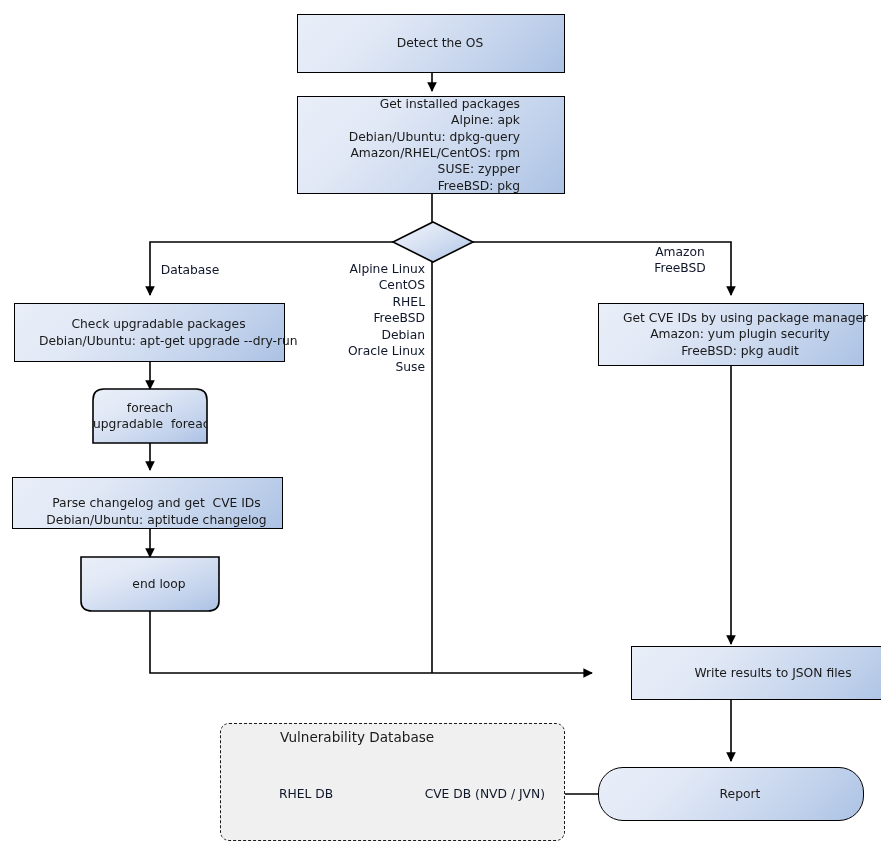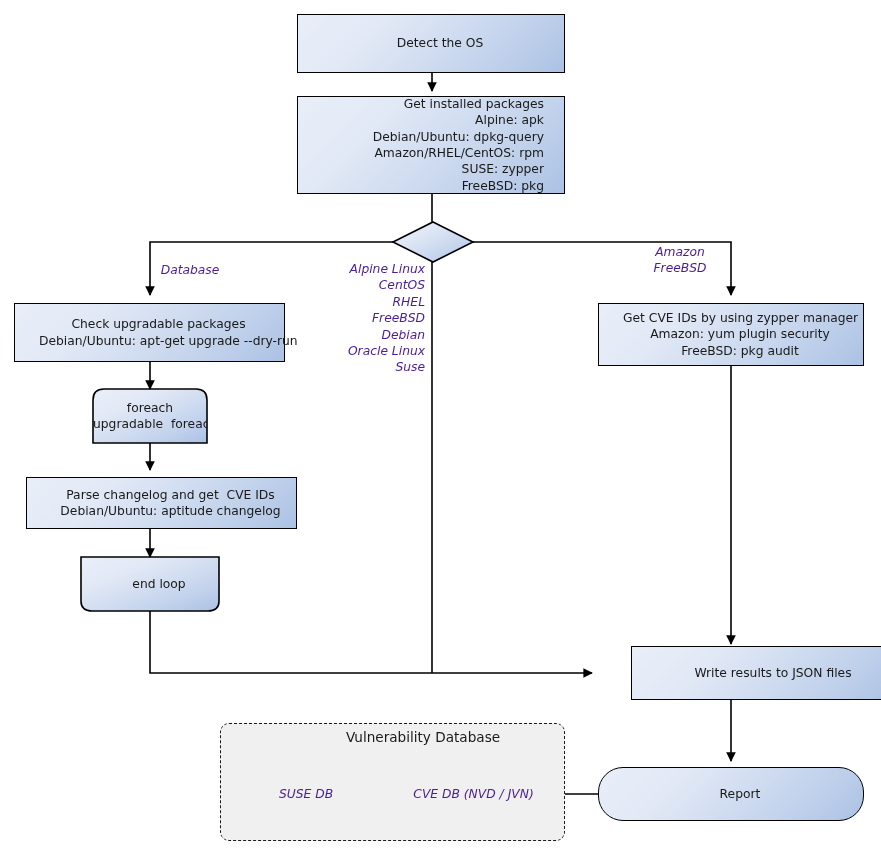--- a/index.html
+++ b/index.html
@@ -33,55 +33,54 @@
     font-size: 12.3px;
     line-height: 16.4px;
     white-space: pre;
   }
   .node .lbl {
     display: block;
     width: 100%;
     padding: 0 6px;
     box-sizing: border-box;
   }
-  .align-right .lbl { text-align: right; padding-right: 20px; margin-left: 14px; }
+  .align-right .lbl { text-align: right; padding-right: 44px; margin-left: 14px; }
   .align-center .lbl { text-align: center; padding-left: 24px; }
 
   
   .loop-start {
     clip-path: polygon(12px 0, calc(100% - 12px) 0, 100% 11px, 100% 100%, 0 100%, 0 11px);
     border: none;
     background: none;
   }
   .loop-end {
     border: none;
     background: none;
   }
   .plain-text {
     position: absolute;
     font-size: 12.3px;
     line-height: 16.4px;
-    color: #4c1d95;
+    color: #0f172a;
     white-space: pre;
     text-align: right;
-    font-style: italic;
   }
   .group-box {
     position: absolute;
     box-sizing: border-box;
     border: 1.9px dashed #1a1a1a;
     border-radius: 9px;
     background: #f0f0f0;
   }
   .group-title {
     position: absolute;
     font-size: 13.6px;
     color: #1a1a1a;
     white-space: pre;
-    text-align: center;
+    text-align: left;
   }
 </style>
 </head>
 <body>
 
 <svg id="canvas" viewBox="0 0 881 857" xmlns="http://www.w3.org/2000/svg">
   <defs>
     <marker id="arrow" viewBox="0 0 10 10" refX="9" refY="5" markerWidth="6" markerHeight="6" orient="auto-start-reverse">
       <path d="M 0 0 L 10 5 L 0 10 z" fill="#000000"></path>
     </marker>
@@ -161,45 +160,45 @@
 <div class="node align-center" style="left:14px; top:303px; width:271px; height:59px;">
   <span class="lbl">Check upgradable packages
 Debian/Ubuntu: apt-get upgrade --dry-run</span>
 </div>
 
 <div class="node loop-start align-center" style="left:93px; top:389px; width:114px; height:54px;">
   <span class="lbl" style="padding:0;">foreach
 upgradable  foreach</span>
 </div>
 
-<div class="node align-center" style="left:26px; top:477px; width:271px; height:52px;">
+<div class="node align-center" style="left:12px; top:477px; width:271px; height:52px;align-items:flex-end;">
   <span class="lbl">Parse changelog and get  CVE IDs
 Debian/Ubuntu: aptitude changelog</span>
 </div>
 
 <div class="node loop-end align-center" style="left:81px; top:557px; width:138px; height:55px;">
   <span class="lbl">end loop</span>
 </div>
 
 <div class="node align-center" style="left:598px; top:303px; width:266px; height:63px;">
-  <span class="lbl">Get CVE IDs by using zypper manager
+  <span class="lbl">Get CVE IDs by using package manager
 Amazon: yum plugin security
 FreeBSD: pkg audit</span>
 </div>
 
 <div class="node align-center" style="left:598px; top:646px; width:266px; height:54px;margin-left:33px;">
   <span class="lbl">Write results to JSON files</span>
 </div>
 
 <div class="node align-center" style="left:598px; top:767px; width:266px; height:54px;border-radius:25px;">
   <span class="lbl">Report</span>
 </div>
 
-<div class="plain-text" style="left:237px; top:786px; width:138px; text-align:center;">SUSE DB</div>
-<div class="plain-text" style="left:402px; top:786px; width:143px; text-align:center;">CVE DB (NVD / JVN)</div>
+<div class="plain-text" style="left:237px; top:786px; width:138px; text-align:center;">RHEL DB</div>
+<div class="plain-text" style="left:402px; top:786px; width:143px; ">CVE DB (NVD / JVN)</div>
 
 <div class="plain-text" style="left:120px; top:262px; width:140px; text-align:center;">Database</div>
 
 <div class="plain-text" style="left:265px; top:261px; width:160px; text-align:right;">Alpine Linux
 CentOS
 RHEL
 FreeBSD
 Debian
 Oracle Linux
 Suse</div>

